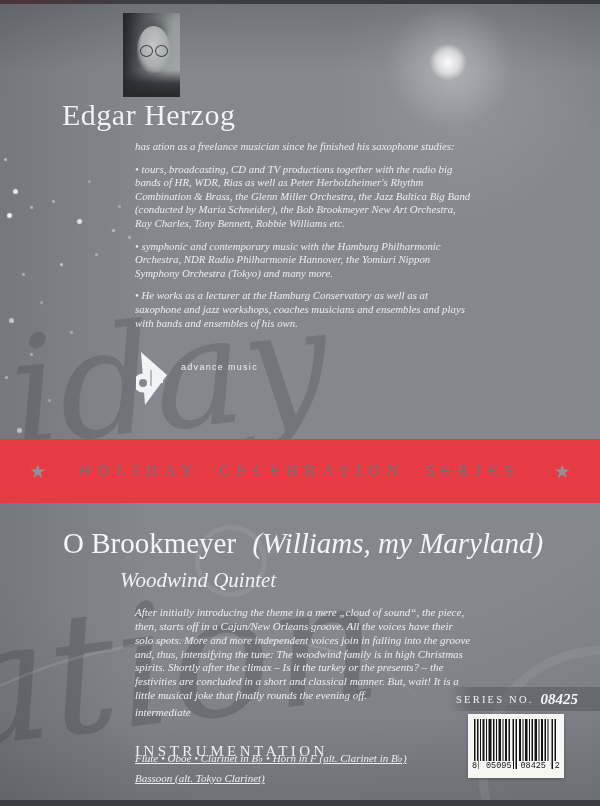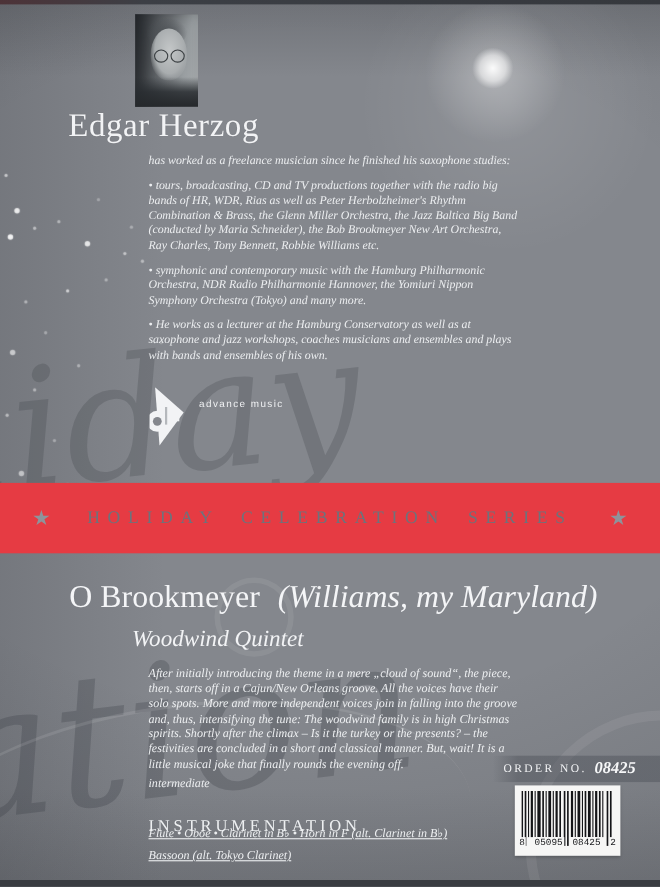--- a/index.html
+++ b/index.html
@@ -144,21 +144,21 @@
     <div class="hair"></div>
     <div class="face"></div>
     <div class="glass l"></div>
     <div class="glass r"></div>
     <div class="jacket"></div>
   </div>
 
   <h1 class="artist-name">Edgar Herzog</h1>
 
   <div class="bio">
-    <p>has worked as a freelance musician since he finished his saxophone studies:</p>
+    <p>has ation as a freelance musician since he finished his saxophone studies:</p>
     <p>• tours, broadcasting, CD and TV productions together with the radio big bands of HR, WDR, Rias as well as Peter Herbolzheimer's Rhythm Combination &amp; Brass, the Glenn Miller Orchestra, the Jazz Baltica Big Band (conducted by Maria Schneider), the Bob Brookmeyer New Art Orchestra, Ray Charles, Tony Bennett, Robbie Williams etc.</p>
     <p>• symphonic and contemporary music with the Hamburg Philharmonic Orchestra, NDR Radio Philharmonie Hannover, the Yomiuri Nippon Symphony Orchestra (Tokyo) and many more.</p>
     <p>• He works as a lecturer at the Hamburg Conservatory as well as at saxophone and jazz workshops, coaches musicians and ensembles and plays with bands and ensembles of his own.</p>
   </div>
 
   <div class="logo">
     <svg width="38" height="54" viewBox="0 0 38 54">
       <polygon points="5,0 31,23 9,53" fill="#f2f3f5"></polygon>
       <circle cx="7" cy="31" r="9.5" fill="#f2f3f5"></circle>
       <circle cx="7" cy="31" r="4" fill="#84878d"></circle>
@@ -185,21 +185,21 @@
   <p class="desc">After initially introducing the theme in a mere „cloud of sound“, the piece, then, starts off in a Cajun/New Orleans groove. All the voices have their solo spots. More and more independent voices join in falling into the groove and, thus, intensifying the tune: The woodwind family is in high Christmas spirits. Shortly after the climax – Is it the turkey or the presents? – the festivities are concluded in a short and classical manner. But, wait! It is a little musical joke that finally rounds the evening off.</p>
 
   <div class="level">intermediate</div>
   <div class="instr-head">INSTRUMENTATION</div>
   <div class="instr">
     <div>Flute • Oboe • Clarinet in B♭ • Horn in F (alt. Clarinet in B♭)</div>
     <div>Bassoon (alt. Tokyo Clarinet)</div>
   </div>
 
   <div class="order-band">
-    <span class="order-label">ORDER NO.</span>
+    <span class="order-label">SERIES NO.</span>
     <span class="order-num">08425</span>
   </div>
 
   <div class="barcode">
     <svg width="84" height="50" viewBox="0 0 84 50">
       <g fill="#141518">
         <rect x="0" y="0" width="1.5" height="50"></rect>
         <rect x="3" y="0" width="1.5" height="50"></rect>
         <rect x="6" y="0" width="1" height="42"></rect>
         <rect x="8.5" y="0" width="2" height="42"></rect>

